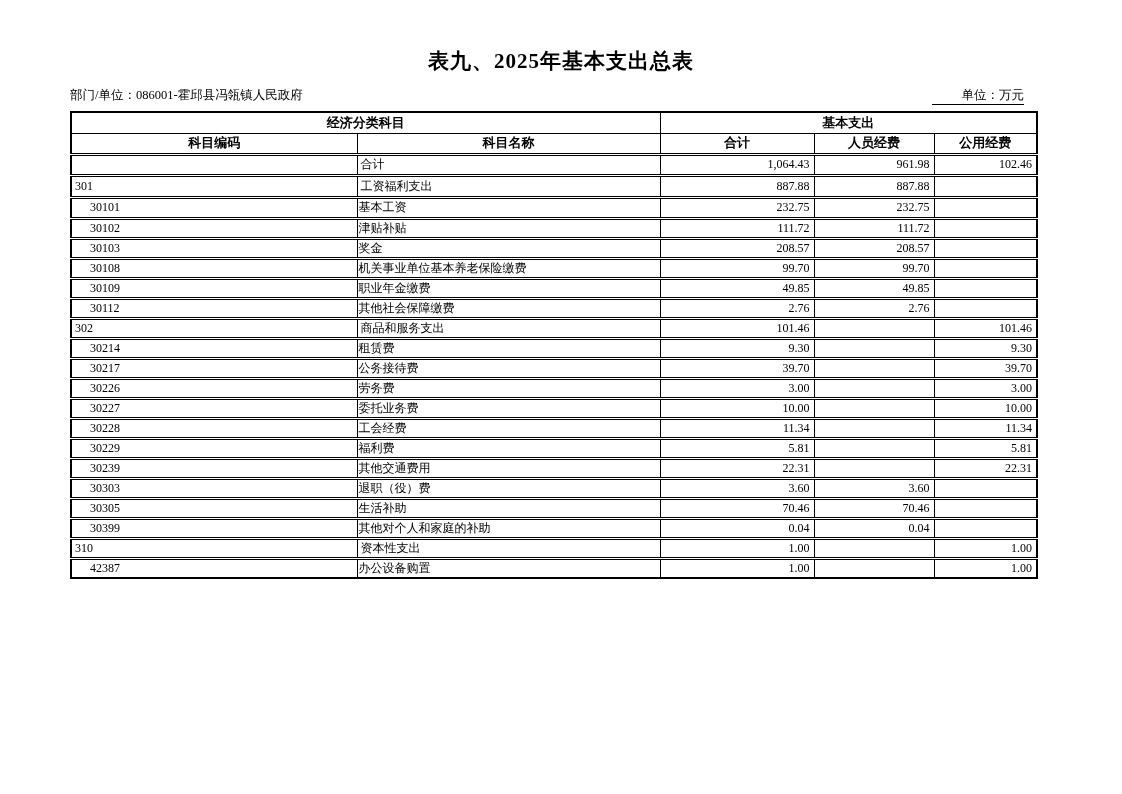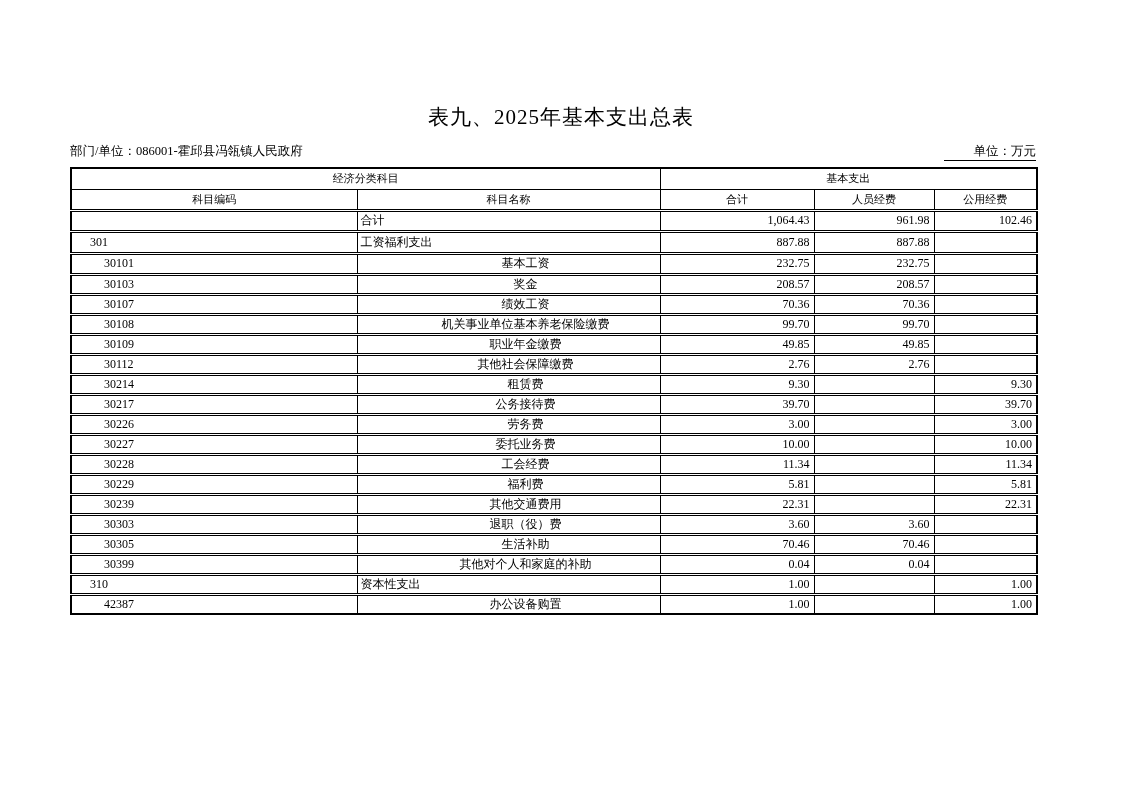--- a/index.html
+++ b/index.html
@@ -8,78 +8,78 @@
     width: 1122px;
     height: 794px;
     background: #ffffff;
     color: #000000;
     font-family: "Liberation Serif", "DejaVu Serif", serif;
     overflow: hidden;
   }
   .page { width: 1122px; height: 794px; position: relative; }
 
   .doc-title {
-    padding-top: 104px;
+    padding-top: 48px;
     text-align: center;
     font-size: 21px;
-    font-weight: normal;
+    font-weight: bold;
     letter-spacing: 1px;
     line-height: 26px;
   }
 
   .meta-line {
     width: 966px;
     margin: 12px 0 0 70px;
     position: relative;
     height: 18px;
     font-size: 12.5px;
     font-weight: normal;
   }
   .meta-dept { position: absolute; left: 0; bottom: 0; }
   .meta-unit {
     position: absolute;
-    right: 0;
+    right: 12px;
     bottom: -1px;
     padding-left: 30px;
     border-bottom: 1px solid #000;
   }
 
   table.budget {
     margin: 7px 0 0 70px;
     width: 966px;
     border-collapse: collapse;
     table-layout: fixed;
     border: 2px solid #000;
   }
   .budget th, .budget td {
     border: 1px solid #000;
     overflow: hidden;
     white-space: nowrap;
     padding: 0;
   }
   .budget thead th {
-    font-size: 11px;
-    font-weight: normal;
+    font-size: 13px;
+    font-weight: bold;
     text-align: center;
     height: 21px;
   }
   .budget tbody td {
     border-top: 3px double #000;
     font-size: 12px;
     height: 16px;
     vertical-align: middle;
   }
   .budget tbody tr:nth-child(1) td { height: 21px; }
   .budget tbody tr:nth-child(2) td { height: 22px; }
   .budget tbody tr:nth-child(3) td { height: 21px; }
 
-  td.code { text-align: left; padding-left: 18px; }
-  td.code.lvl1 { padding-left: 32px; }
+  td.code { text-align: left; padding-left: 3px; }
+  td.code.lvl1 { padding-left: 18px; }
   td.name { text-align: left; padding-left: 3px; }
-  td.name.lvl1 { padding-left: 34px; text-align: center; }
+  td.name.lvl1 { padding-left: 1px; }
   td.num { text-align: right; padding-right: 4px; }
 </style>
 </head>
 <body>
 
 <div class="page">
 
   <div class="doc-title">表九、2025年基本支出总表</div>
 
   <div class="meta-line">
@@ -124,34 +124,34 @@
           <td class="num"></td>
         </tr>
         <tr>
           <td class="code lvl1">30101</td>
           <td class="name lvl1">基本工资</td>
           <td class="num">232.75</td>
           <td class="num">232.75</td>
           <td class="num"></td>
         </tr>
         <tr>
+          <td class="code lvl1">30102</td>
+          <td class="name lvl1">津贴补贴</td>
+          <td class="num">111.72</td>
+          <td class="num">111.72</td>
+          <td class="num"></td>
+        </tr>
+        <tr>
           <td class="code lvl1">30103</td>
           <td class="name lvl1">奖金</td>
           <td class="num">208.57</td>
           <td class="num">208.57</td>
           <td class="num"></td>
         </tr>
         <tr>
-          <td class="code lvl1">30107</td>
-          <td class="name lvl1">绩效工资</td>
-          <td class="num">70.36</td>
-          <td class="num">70.36</td>
-          <td class="num"></td>
-        </tr>
-        <tr>
           <td class="code lvl1">30108</td>
           <td class="name lvl1">机关事业单位基本养老保险缴费</td>
           <td class="num">99.70</td>
           <td class="num">99.70</td>
           <td class="num"></td>
         </tr>
         <tr>
           <td class="code lvl1">30109</td>
           <td class="name lvl1">职业年金缴费</td>
           <td class="num">49.85</td>
@@ -159,20 +159,27 @@
           <td class="num"></td>
         </tr>
         <tr>
           <td class="code lvl1">30112</td>
           <td class="name lvl1">其他社会保障缴费</td>
           <td class="num">2.76</td>
           <td class="num">2.76</td>
           <td class="num"></td>
         </tr>
         <tr>
+          <td class="code lvl0">302</td>
+          <td class="name lvl0">商品和服务支出</td>
+          <td class="num">101.46</td>
+          <td class="num"></td>
+          <td class="num">101.46</td>
+        </tr>
+        <tr>
           <td class="code lvl1">30214</td>
           <td class="name lvl1">租赁费</td>
           <td class="num">9.30</td>
           <td class="num"></td>
           <td class="num">9.30</td>
         </tr>
         <tr>
           <td class="code lvl1">30217</td>
           <td class="name lvl1">公务接待费</td>
           <td class="num">39.70</td>

